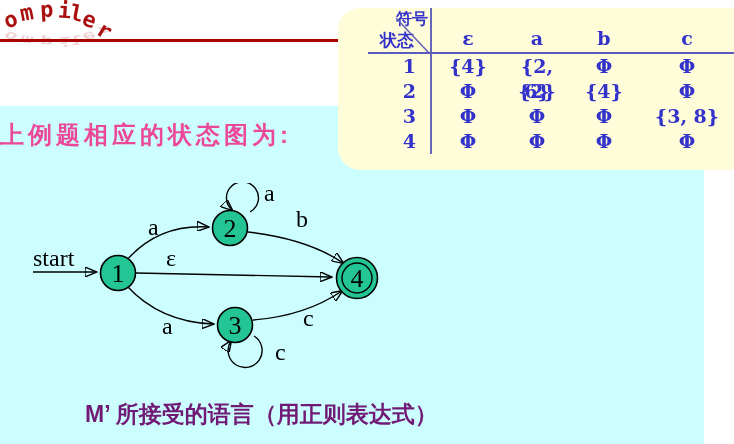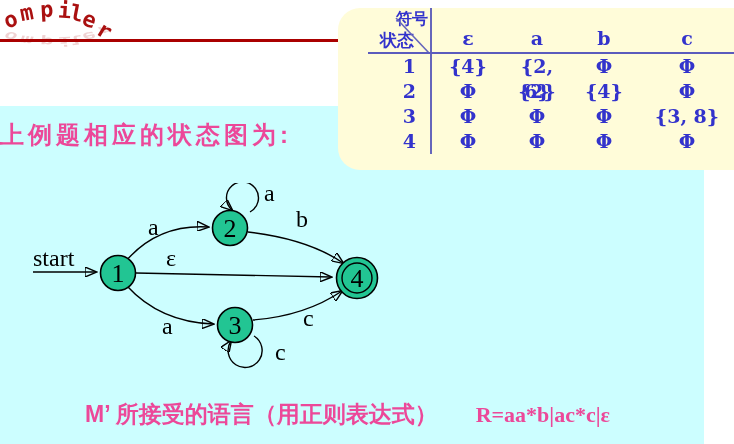--- a/index.html
+++ b/index.html
@@ -39,22 +39,22 @@
   .ch-3{left:319px;width:60px;}
   .ttable .rows{position:absolute;left:0;top:46px;width:396px;display:grid;
     grid-template-columns:92px 76px 62px 72px 94px;grid-auto-rows:25px;
     font-family:"DejaVu Serif",serif;font-weight:bold;font-size:19px;line-height:25px;}
   .ttable .rows .st{text-align:right;padding-right:14px;}
   .ttable .rows .cell{text-align:center;}
 
   
   .heading{position:absolute;left:0px;top:119px;font-weight:bold;color:#ec4899;
     font-size:24px;letter-spacing:4px;white-space:nowrap;}
-  .caption{position:absolute;left:85px;top:399px;display:flex;gap:38px;
-    align-items:center;color:#ec4899;white-space:nowrap;}
+  .caption{position:absolute;left:85px;top:399px;display:flex;gap:26px;
+    align-items:flex-start;color:#701a75;white-space:nowrap;}
   .caption .cn{font-weight:bold;font-size:23px;}
   .caption .re{font-family:"Liberation Serif",serif;font-weight:bold;font-size:22px;}
 
   
   svg.diagram{position:absolute;left:0;top:183px;}
   svg.diagram path,svg.diagram line,svg.diagram circle.loopless{fill:none;stroke:#000;stroke-width:1.4px;}
   svg.diagram circle.state{fill:#22C593;stroke:#000;stroke-width:1.6px;}
   svg.diagram circle.inner{fill:none;stroke:#000;stroke-width:1.4px;}
   svg.diagram text{fill:#000;font-family:"Liberation Serif",serif;}
   svg.diagram text.lbl{font-size:24px;}
@@ -163,14 +163,13 @@
   <circle class="inner" cx="357" cy="278" r="15"></circle>
 
   <text class="num" x="118" y="282">1</text>
   <text class="num" x="230" y="237">2</text>
   <text class="num" x="235" y="334">3</text>
   <text class="num" x="357" y="287">4</text>
 </svg>
 
 <div class="caption">
   <span class="cn">M’ 所接受的语言（用正则表达式）</span>
-  <span class="re">R=aa*b|ac*c|ε</span>
 </div>
 
 </body></html>

